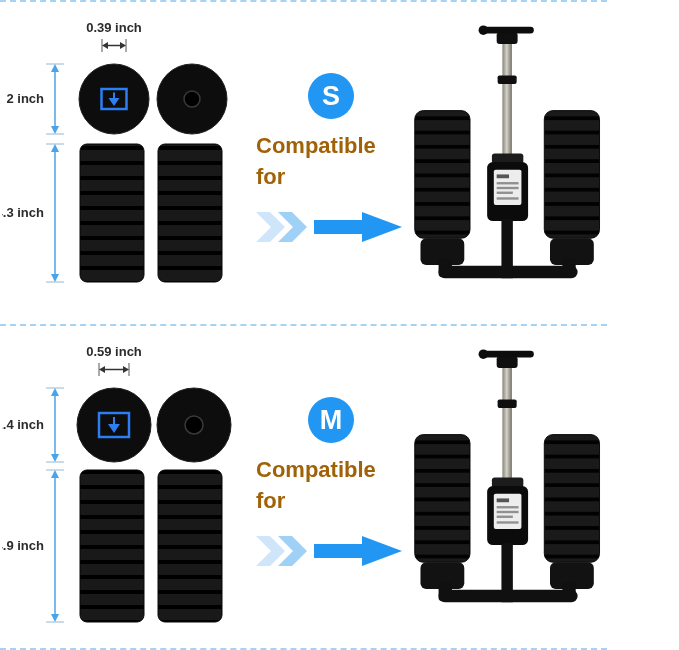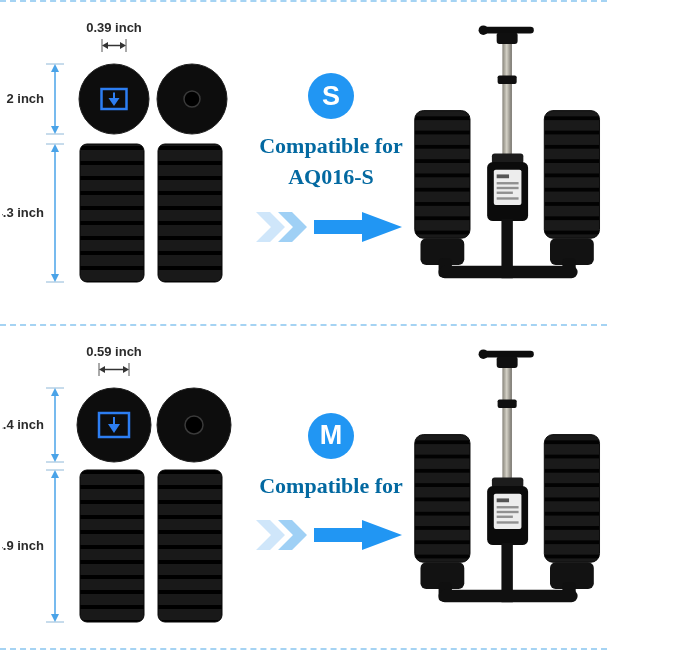--- a/index.html
+++ b/index.html
@@ -24,21 +24,21 @@
     align-items: center; justify-content: center; padding-bottom: 8px;
   }
   .product-col { width: 208px; flex: 0 0 auto; display: flex; justify-content: center; }
   .badge {
     width: 46px; height: 46px; border-radius: 50%;
     background: #2196f3; color: #fff;
     font-size: 27px; font-weight: bold;
     display: flex; align-items: center; justify-content: center;
     margin-bottom: 12px;
   }
-  .compat { color: #0369a1; font-size: 22px; font-weight: 600; text-align: center; line-height: 1.4; font-family: Liberation Serif, serif; }
+  .compat { color: #a16207; font-size: 22px; font-weight: 600; line-height: 1.4; }
   .arrow-svg { margin-top: 16px; }
   .dim-svg text {
     font-family: "Liberation Sans", sans-serif;
     font-size: 13px; font-weight: bold; fill: #2b2b2b;
   }
   .tick-d { stroke: #555; stroke-width: 1; }
   .dim-d  { stroke: #333; stroke-width: 1.5; }
   .tick-b { stroke: #8fb8d8; stroke-width: 1; }
   .dim-b  { stroke: #4aa3e8; stroke-width: 1.5; }
 </style>
@@ -100,21 +100,20 @@
           <polygon points="53,267 49,259 57,259" fill="#4aa3e8"></polygon>
           <text x="42" y="202" text-anchor="end">4.3 inch</text>
         </g>
       </svg>
     </div>
 
     <div class="mid-col">
       <div class="badge">S</div>
       <div class="compat">
         <div>Compatible for</div>
-        <div>AQ016-S</div>
       </div>
       <svg class="arrow-svg" viewBox="0 0 150 36" width="150" height="36">
         <polygon points="0,3 14,3 29,18 14,33 0,33 15,18" fill="#cfe6fa"></polygon>
         <polygon points="22,3 36,3 51,18 36,33 22,33 37,18" fill="#9fd0f5"></polygon>
         <polygon points="58,11 106,11 106,3 146,18 106,33 106,25 58,25" fill="#2196f3"></polygon>
       </svg>
     </div>
 
     <div class="product-col">
       <svg class="product-svg" viewBox="0 0 210 300" width="200" height="286">

